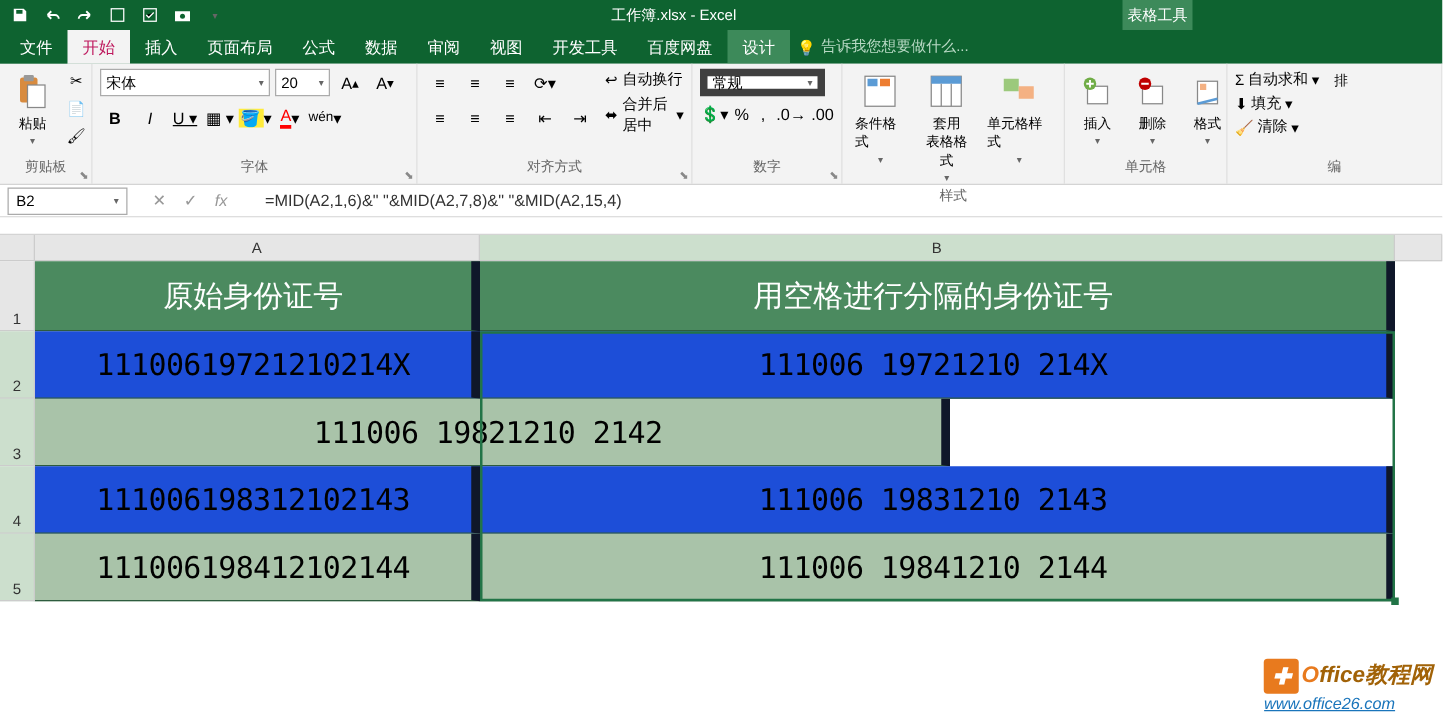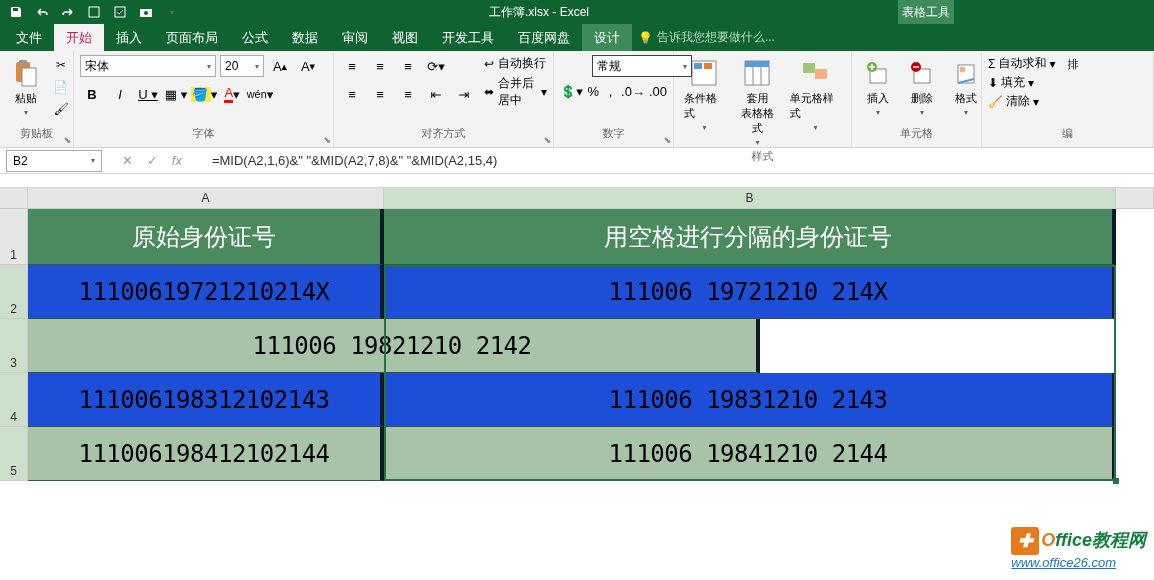--- a/index.html
+++ b/index.html
@@ -27,57 +27,57 @@
 .group-label { text-align: center; color: #666; font-size: 11px; padding-bottom: 2px; }
 .big-btn { display: flex; flex-direction: column; align-items: center; gap: 2px; padding: 2px 4px; font-size: 11px; }
 .big-icon { width: 32px; height: 32px; display: flex; align-items: center; justify-content: center; }
 .small-btn-col { display: flex; flex-direction: column; gap: 2px; }
 .small-btn { width: 22px; height: 20px; display: flex; align-items: center; justify-content: center; font-size: 12px; }
 .font-name { width: 136px; height: 22px; border: 1px solid #ababab; background: #fff; font-size: 12px; padding: 0 4px; display: flex; align-items: center; justify-content: space-between; }
 .font-size { width: 44px; height: 22px; border: 1px solid #ababab; background: #fff; font-size: 12px; padding: 0 4px; display: flex; align-items: center; justify-content: space-between; }
 .font-row { display: flex; gap: 4px; align-items: center; margin-bottom: 3px; }
 .font-btn { width: 24px; height: 22px; display: flex; align-items: center; justify-content: center; font-size: 13px; }
 .dropdown-arrow { font-size: 8px; color: #666; }
-.num-format { width: 100px; height: 22px; border: 1px solid #404040; background: #fff; font-size: 12px; padding: 0 4px; display: flex; align-items: center; justify-content: space-between; margin-left: 32px; }
+.num-format { width: 100px; height: 22px; border: 6px solid #404040; background: #fff; font-size: 12px; padding: 0 4px; display: flex; align-items: center; justify-content: space-between; }
 .corner-launcher { position: absolute; bottom: 2px; right: 2px; font-size: 9px; color: #888; }
 
 
 .formula-bar { height: 26px; background: #fff; border-bottom: 1px solid #d4d4d4; display: flex; align-items: center; }
 .name-box { width: 96px; height: 22px; border: 1px solid #ababab; margin-left: 6px; padding: 0 6px; font-size: 12px; display: flex; align-items: center; justify-content: space-between; }
 .fb-btns { display: flex; align-items: center; gap: 14px; margin-left: 20px; color: #999; font-size: 13px; }
 .formula-text { margin-left: 30px; font-size: 13px; color: #333; }
 
 
 .grid-area { position: relative; background: #fff; }
 .col-headers { height: 21px; display: flex; background: #e6e6e6; border-bottom: 1px solid #ccc; }
 .corner-cell { width: 28px; border-right: 1px solid #ccc; background: #e6e6e6; }
 .col-header { border-right: 1px solid #ccc; display: flex; align-items: center; justify-content: center; font-size: 12px; color: #333; }
 .col-header.selected { background: #ccdfcd; }
 .col-a { width: 356px; }
 .col-b { width: 732px; }
 
 .row { display: flex; }
 .row-header { width: 28px; border-right: 1px solid #ccc; border-bottom: 1px solid #ccc; background: #e6e6e6; display: flex; align-items: flex-end; justify-content: center; font-size: 12px; color: #333; padding-bottom: 2px; }
 .row-header.selected { background: #ccdfcd; }
-.cell { border-right: 4px solid #0f172a; border-bottom: 1px solid #2e5b3e; display: flex; align-items: center; justify-content: center; font-size: 24px; text-align: right; }
+.cell { border-right: 7px solid #0f172a; border-bottom: 1px solid #2e5b3e; display: flex; align-items: center; justify-content: center; font-size: 24px; text-align: right; }
 .cell.value { font-family: Consolas, monospace; font-size: 24px; letter-spacing: -0.5px; }
 
 .header-row { height: 56px; }
 .header-row .hdr { background: #4b8a5f; color: #fff; font-size: 24px; }
 .data-row { height: 54px; }
 .even { background: #1d4ed8; }
 .odd { background: #a9c3a9; }
 
 .selection-border { position: absolute; border: 2px solid #227447; pointer-events: none; }
 .sel-handle { position: absolute; width: 6px; height: 6px; background: #227447; }
 
 .watermark { position: absolute; right: 8px; bottom: 10px; }
 .wm-title { font-size: 18px; font-weight: bold; font-style: italic; }
 .wm-o { color: #e87a1e; }
-.wm-rest { color: #15803d; }
+.wm-rest { color: #a16207; }
 .wm-url { font-size: 13px; color: #1a75bb; font-style: italic; text-decoration: underline; }
 .wm-icon { display: inline-flex; width: 28px; height: 28px; background: #e87a1e; border-radius: 3px; align-items: center; justify-content: center; color: #fff; font-weight: bold; margin-right: 2px; vertical-align: middle; }
 
 svg { display: block; }
 </style>
 </head>
 <body>
 
 <div class="titlebar">
   <div class="qat">

